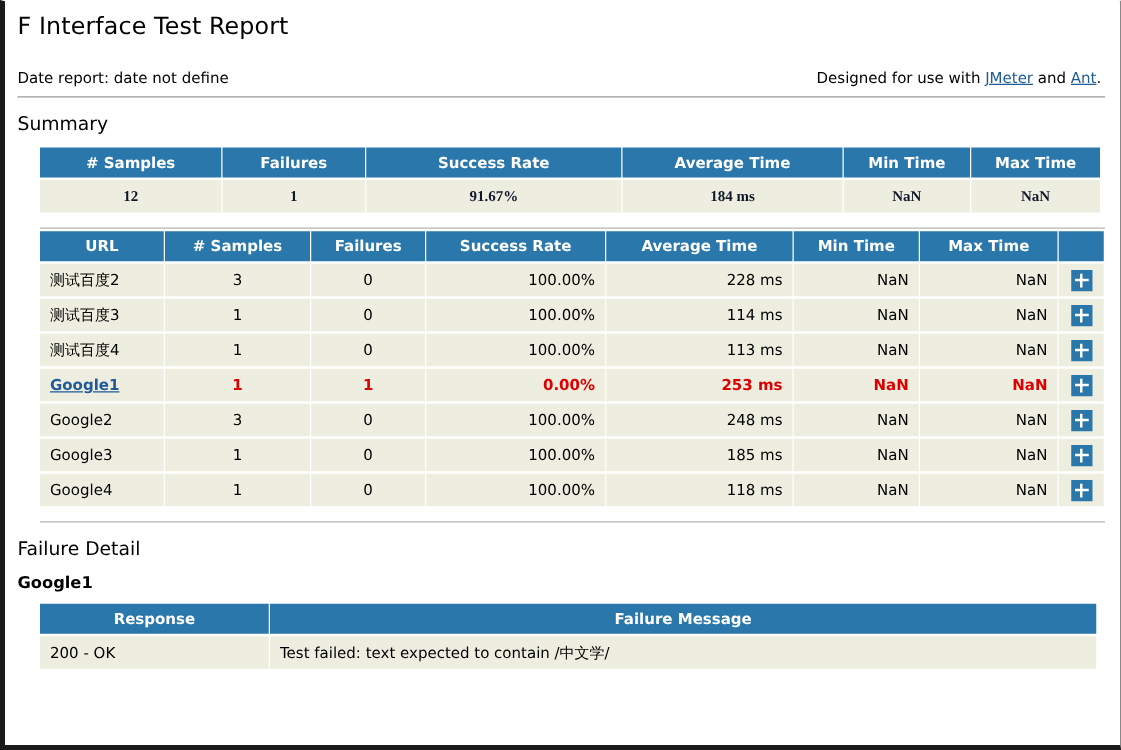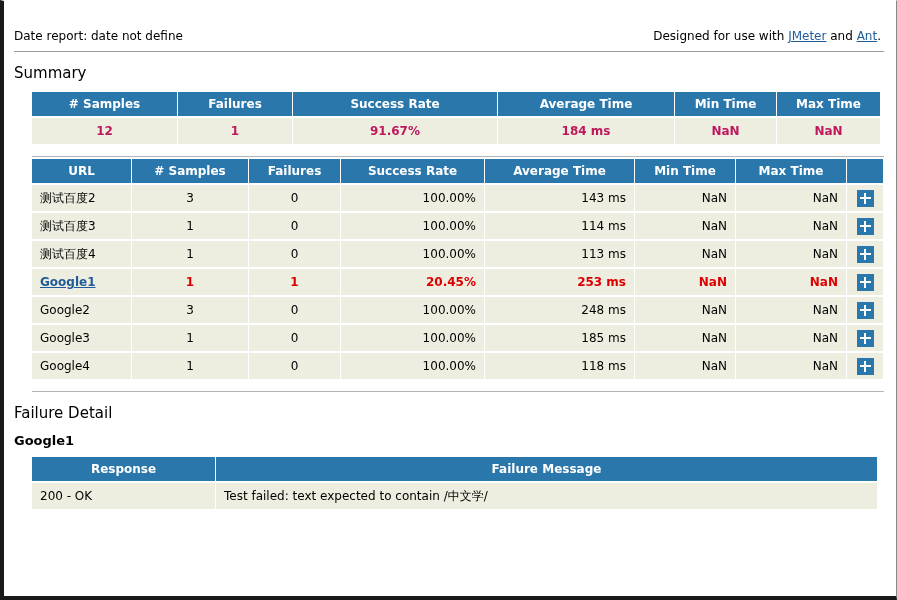--- a/index.html
+++ b/index.html
@@ -93,22 +93,23 @@
     font-size: 12px;
     height: 26px;
     padding: 0 8px;
     white-space: nowrap;
     overflow: hidden;
   }
   table.report td.c { text-align: center; }
   table.report td.r { text-align: right; }
   table.report td.l { text-align: left; }
   .summary-val {
-    color: #be185d;
-    font-weight: bold;
+    color: #0f172a;
+    font-weight: bold;
+    font-family: Liberation Serif, serif;
   }
   tr.failrow td {
     color: #dd0000;
     font-weight: bold;
   }
   tr.failrow td.l a {
     color: #1f5b99;
     font-weight: bold;
     text-decoration: underline;
   }
@@ -140,20 +141,21 @@
     top: 3px; bottom: 3px; left: 7.5px; width: 2px;
   }
   th.plus-head { width: 36px; background: #2a77ab; }
 </style>
 </head>
 <body>
 
 <div class="page">
   <div class="inner">
 
+    <h1 class="report-title">F Interface Test Report</h1>
 
     <div class="subline">
       <span>Date report: date not define</span>
       <span class="right"><span>Designed for use with </span><a class="link" href="#">JMeter</a><span> and </span><a class="link" href="#">Ant</a><span>.</span></span>
     </div>
 
     <hr class="fullrule">
 
     <h2 class="section">Summary</h2>
 
@@ -213,21 +215,21 @@
           <th>Max Time</th>
           <th class="plus-head"></th>
         </tr>
       </thead>
       <tbody>
           <tr>
             <td class="l">测试百度2</td>
             <td class="c">3</td>
             <td class="c">0</td>
             <td class="r">100.00%</td>
-            <td class="r">143 ms</td>
+            <td class="r">228 ms</td>
             <td class="r">NaN</td>
             <td class="r">NaN</td>
             <td class="plus-cell"><span class="plus-btn"></span></td>
           </tr>
           <tr>
             <td class="l">测试百度3</td>
             <td class="c">1</td>
             <td class="c">0</td>
             <td class="r">100.00%</td>
             <td class="r">114 ms</td>
@@ -242,21 +244,21 @@
             <td class="r">100.00%</td>
             <td class="r">113 ms</td>
             <td class="r">NaN</td>
             <td class="r">NaN</td>
             <td class="plus-cell"><span class="plus-btn"></span></td>
           </tr>
           <tr class="failrow">
             <td class="l"><a href="#">Google1</a></td>
             <td class="c">1</td>
             <td class="c">1</td>
-            <td class="r">20.45%</td>
+            <td class="r">0.00%</td>
             <td class="r">253 ms</td>
             <td class="r">NaN</td>
             <td class="r">NaN</td>
             <td class="plus-cell"><span class="plus-btn"></span></td>
           </tr>
           <tr>
             <td class="l">Google2</td>
             <td class="c">3</td>
             <td class="c">0</td>
             <td class="r">100.00%</td>

